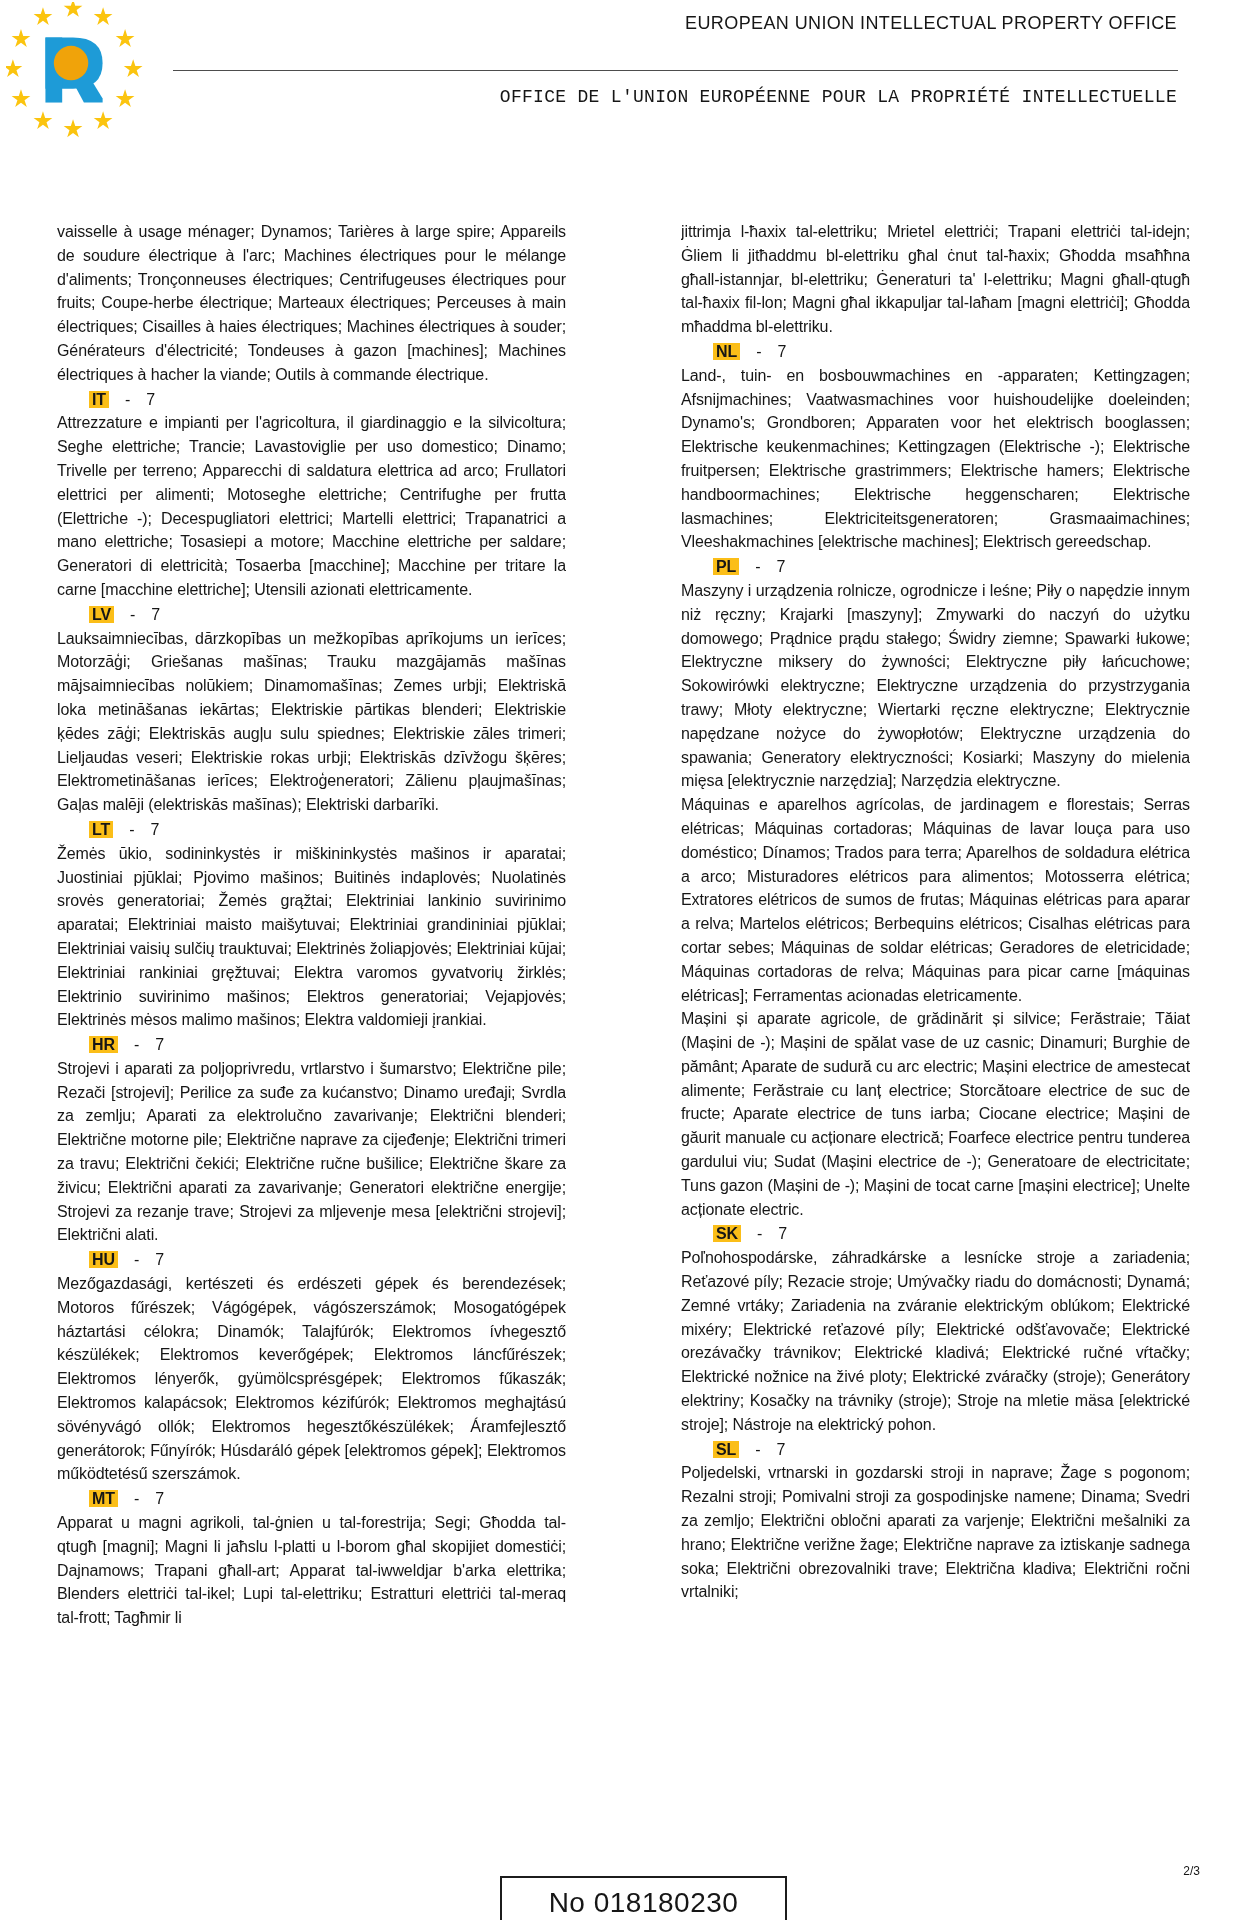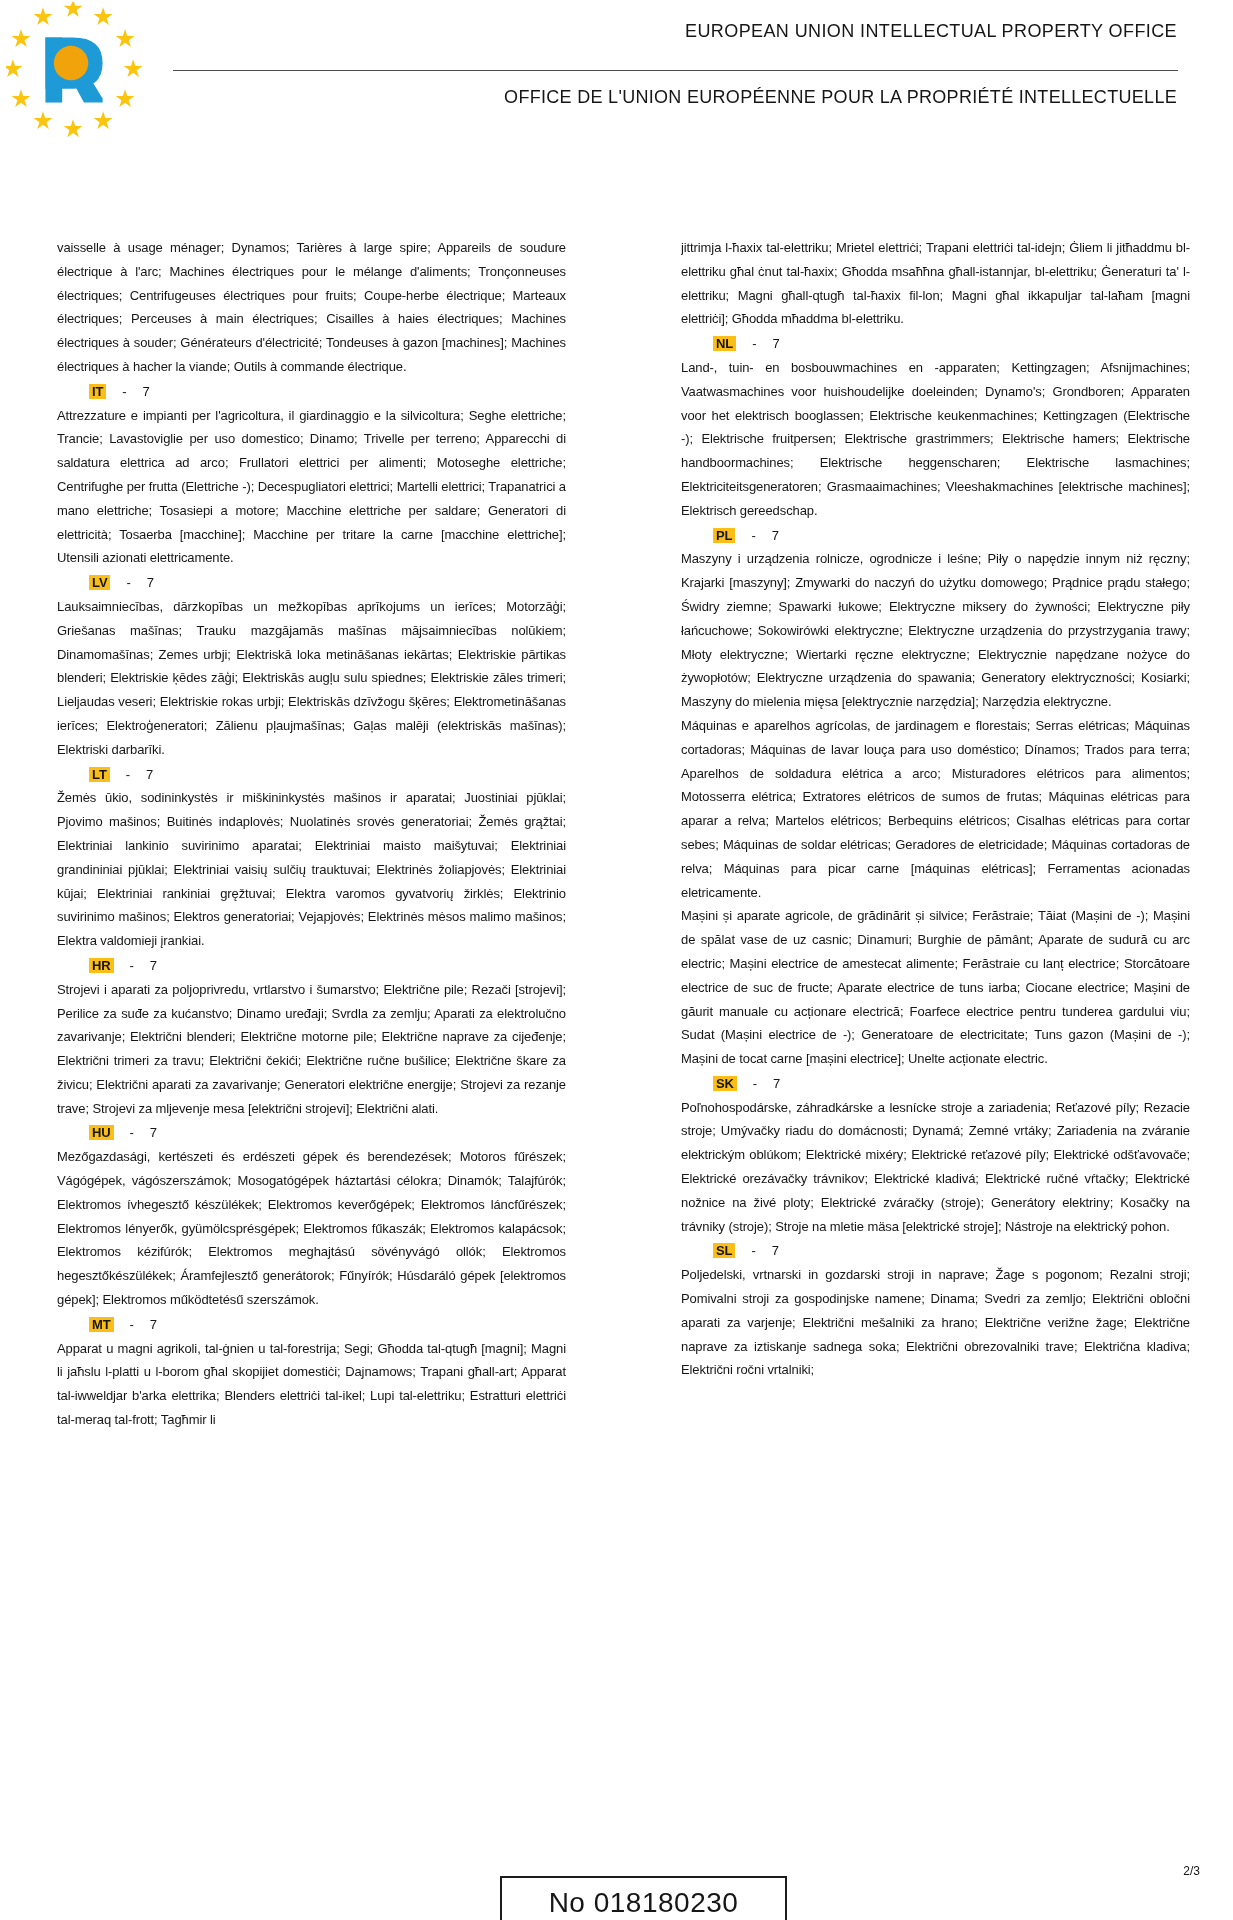--- a/index.html
+++ b/index.html
@@ -3,27 +3,27 @@
 <meta charset="utf-8">
 <style>
   html,body{margin:0;padding:0;}
   body{
     width:1233px;height:1920px;background:#ffffff;position:relative;overflow:hidden;
     font-family:"Liberation Sans", sans-serif;color:#161616;
   }
   
   .logo{position:absolute;left:6px;top:2px;width:138px;height:138px;}
   .hdr-line-en{position:absolute;top:13px;left:57px;right:56px;text-align:right;
-    font-size:18px;letter-spacing:.4px;white-space:nowrap;margin-top:8px;}
+    font-size:18px;letter-spacing:.4px;white-space:nowrap;}
   .hdr-rule{position:absolute;top:70px;left:173px;width:1005px;height:1px;background:#4d4d4d;}
   .hdr-line-fr{position:absolute;top:87px;left:57px;right:56px;text-align:right;
-    font-size:18px;letter-spacing:.3px;white-space:nowrap;}
+    font-size:18px;letter-spacing:.3px;white-space:nowrap;font-family:Liberation Mono, monospace;}
   
-  .col{position:absolute;top:236px;width:509px;height:1640px;overflow:hidden;
-    font-size:13px;line-height:23.8px;letter-spacing:-0.1px;text-align:justify;}
+  .col{position:absolute;top:220px;width:509px;height:1640px;overflow:hidden;
+    font-size:16px;line-height:23.8px;letter-spacing:-0.1px;text-align:justify;}
   .col-left{left:57px;}
   .col-right{left:681px;}
   .goods{margin:0;}
   .lang-line{margin-top:1px;white-space:nowrap;}
   .lang-code{background:#FBBE18;font-weight:700;padding:0 3px;margin-left:32px;}
   .sep{margin-left:16px;}
   .cls{margin-left:16px;}
   
   .tm-box{position:absolute;left:500px;top:1876px;width:283px;height:50px;
     border:2px solid #1c1c1c;background:#ffffff;z-index:5;

